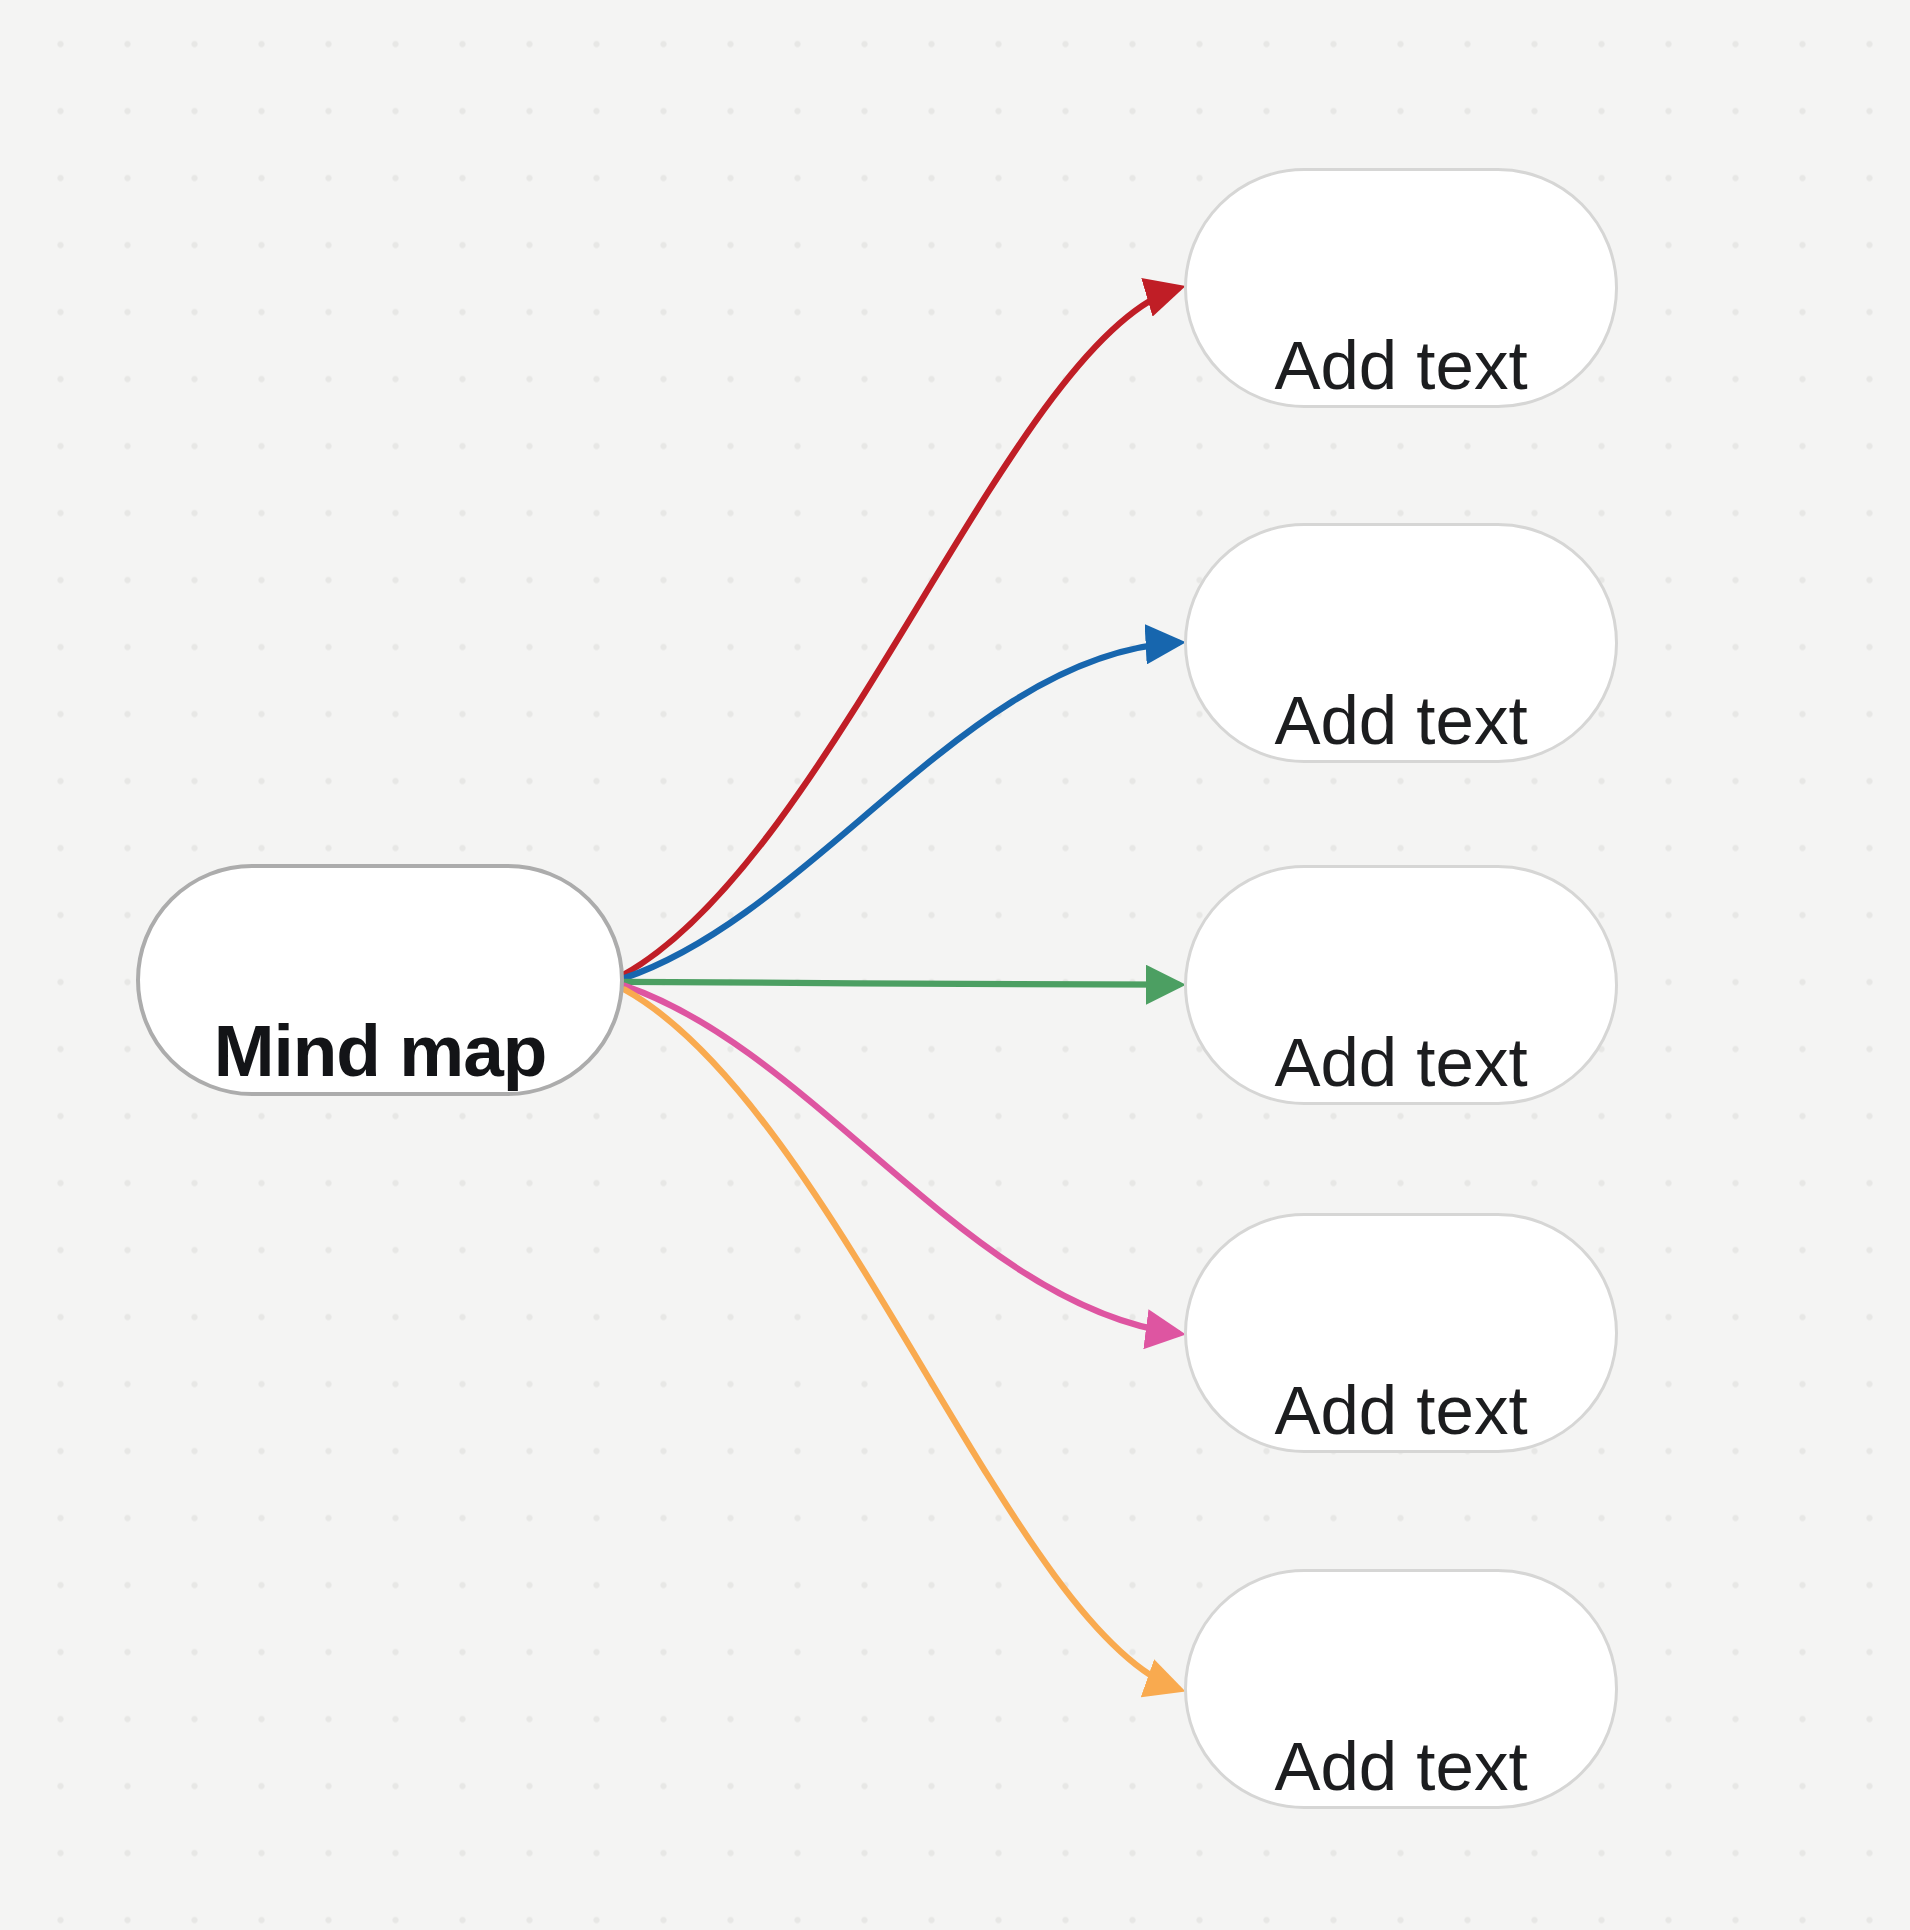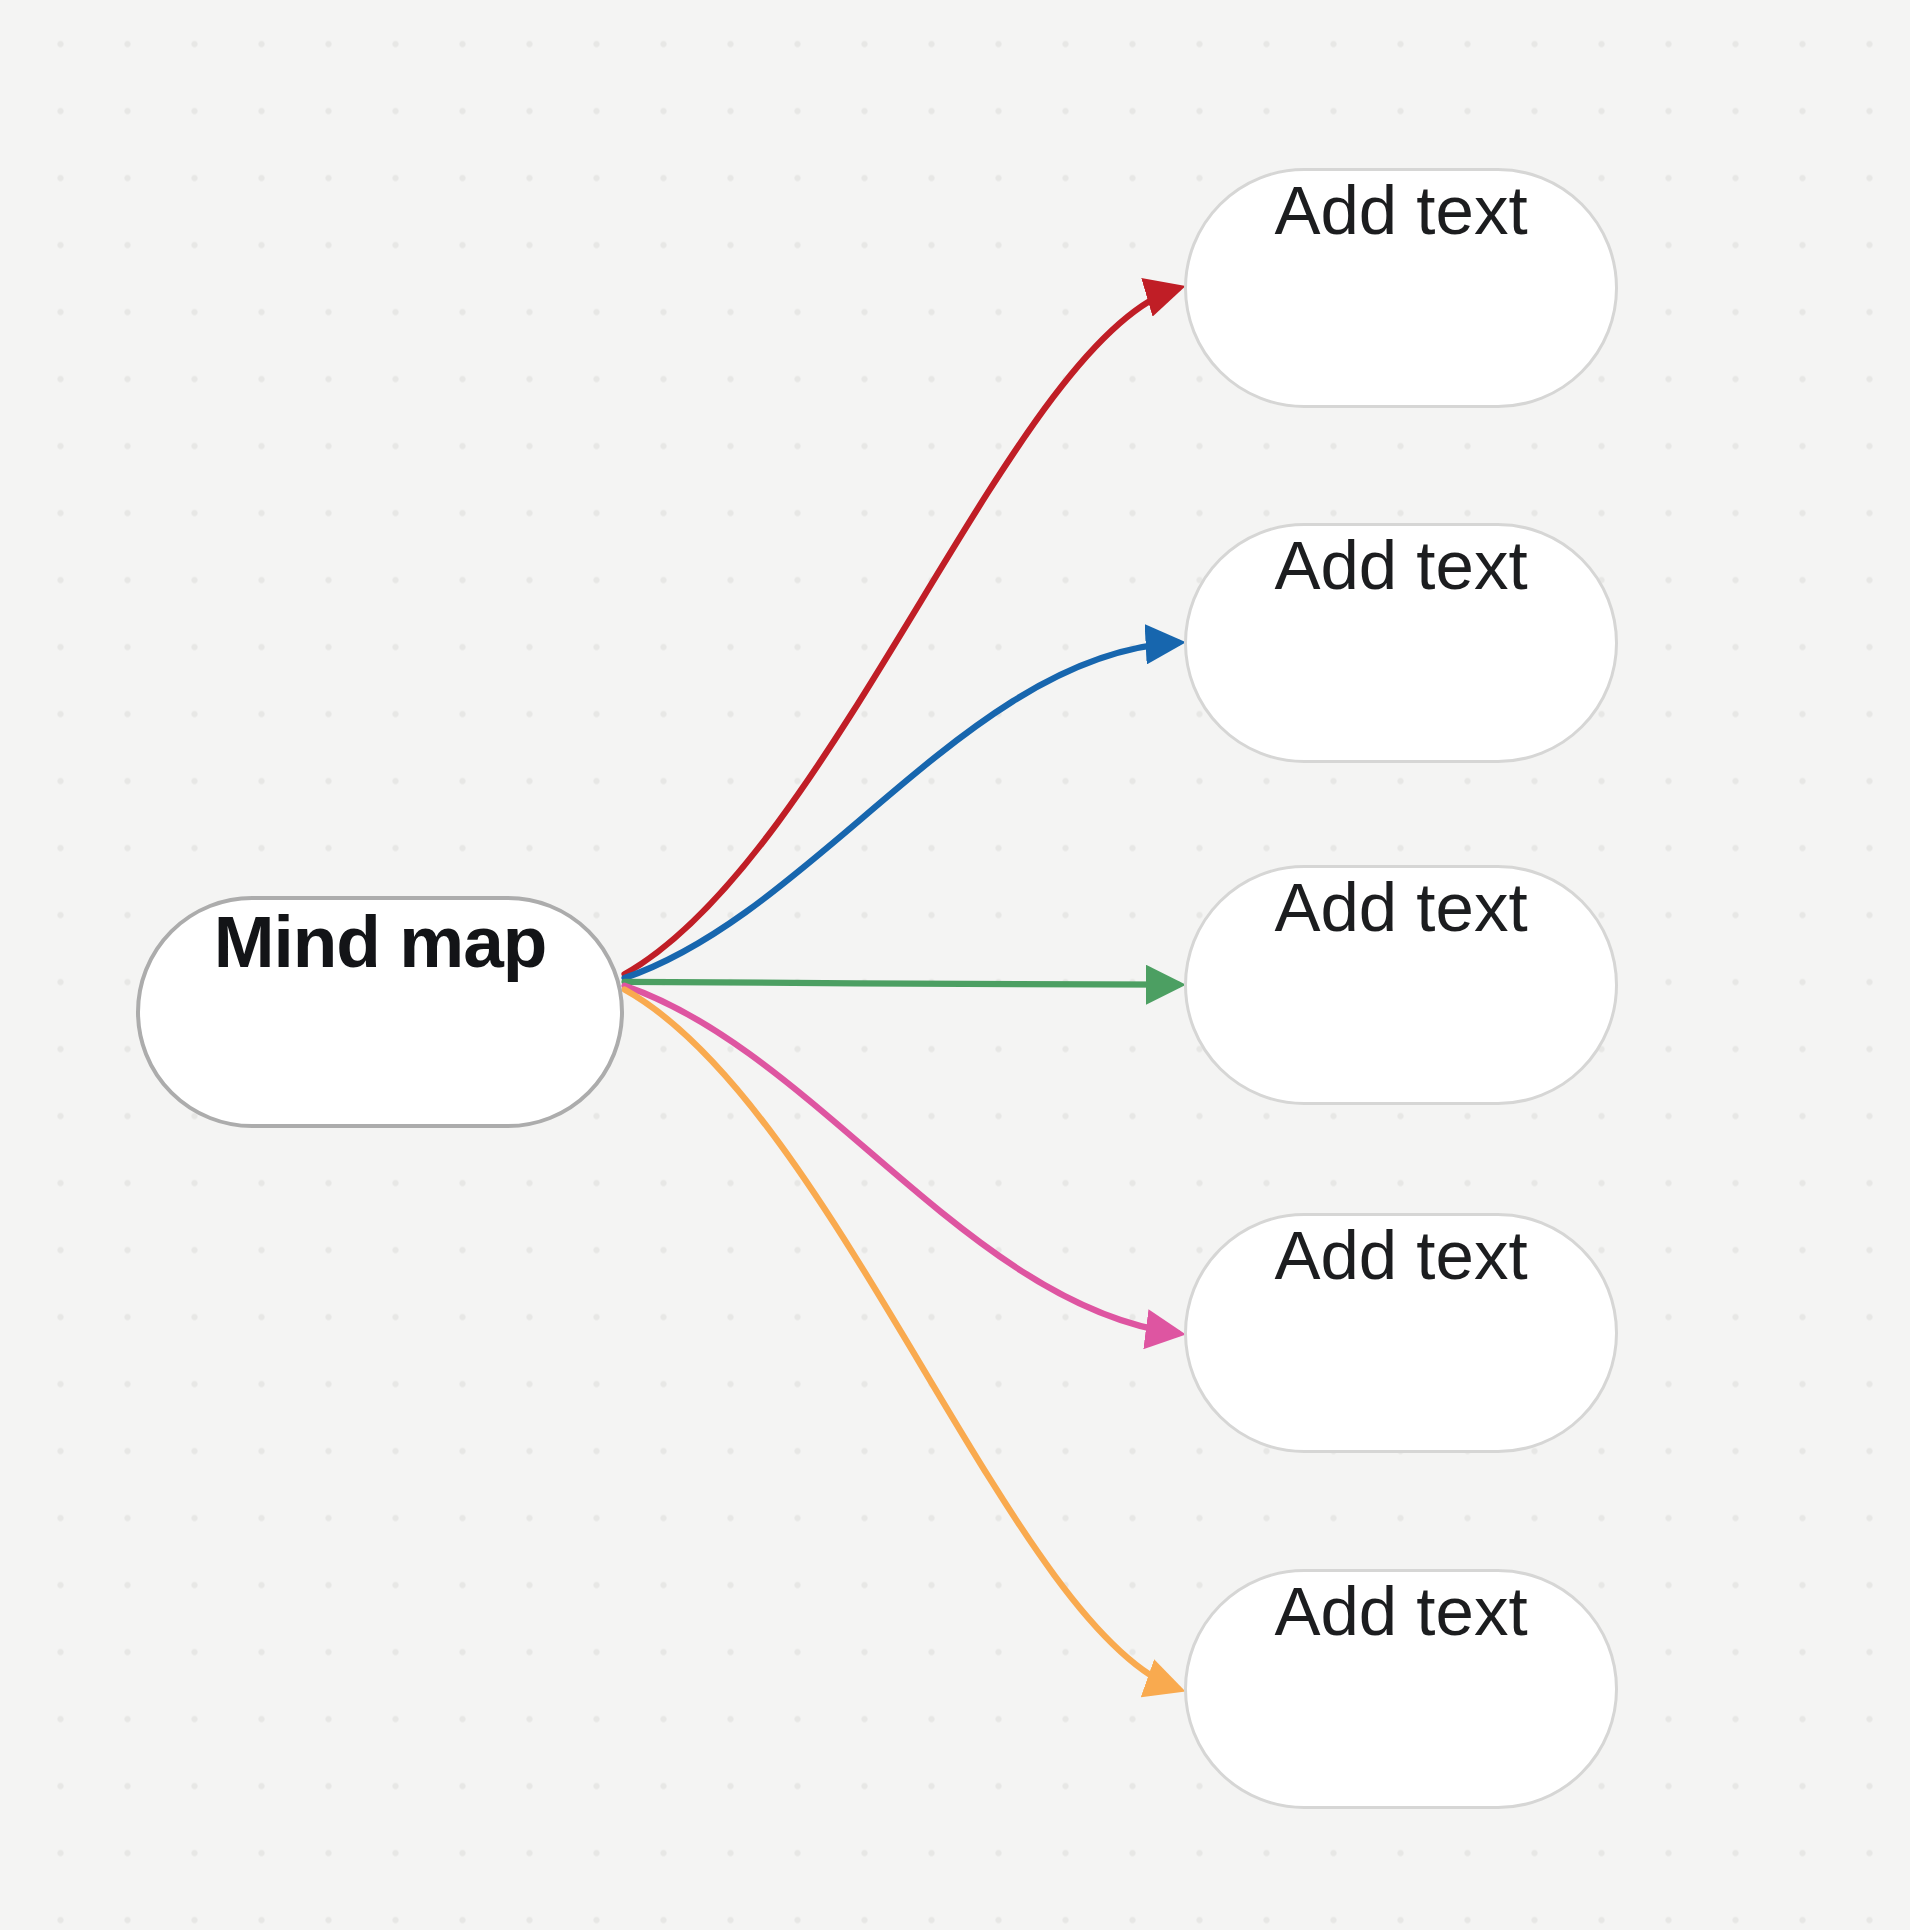--- a/index.html
+++ b/index.html
@@ -27,27 +27,27 @@
     top: 0;
     width: 1911px;
     height: 1931px;
     pointer-events: none;
   }
   .node {
     position: absolute;
     box-sizing: border-box;
     background: #ffffff;
     display: flex;
-    align-items: flex-start;
+    align-items: flex-end;
     justify-content: center;
     white-space: nowrap;
   }
   .node.central {
     left: 136px;
-    top: 896px;
+    top: 864px;
     width: 488px;
     height: 232px;
     border: 4.8px solid #acacac;
     border-radius: 116px;
     font-size: 73px;
     font-weight: 700;
     color: #131417;
     letter-spacing: -1px;
   }
   .node.branch {

